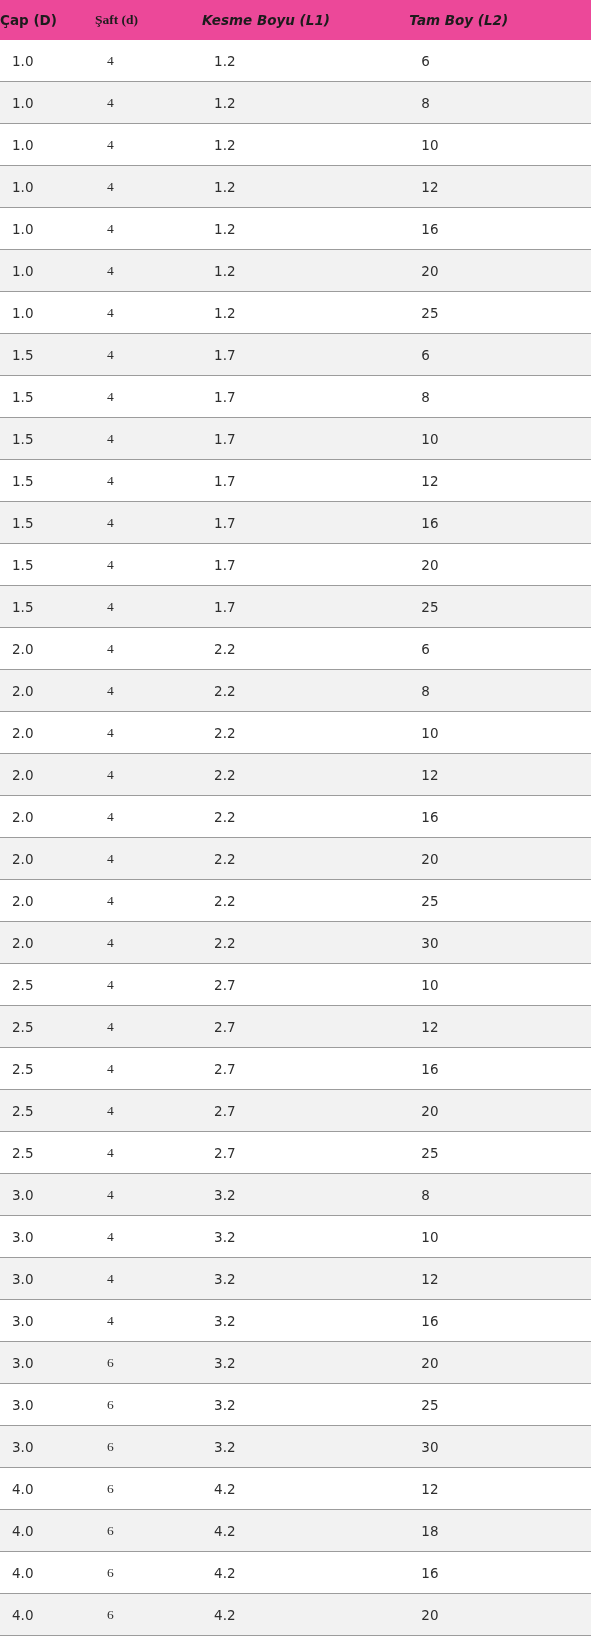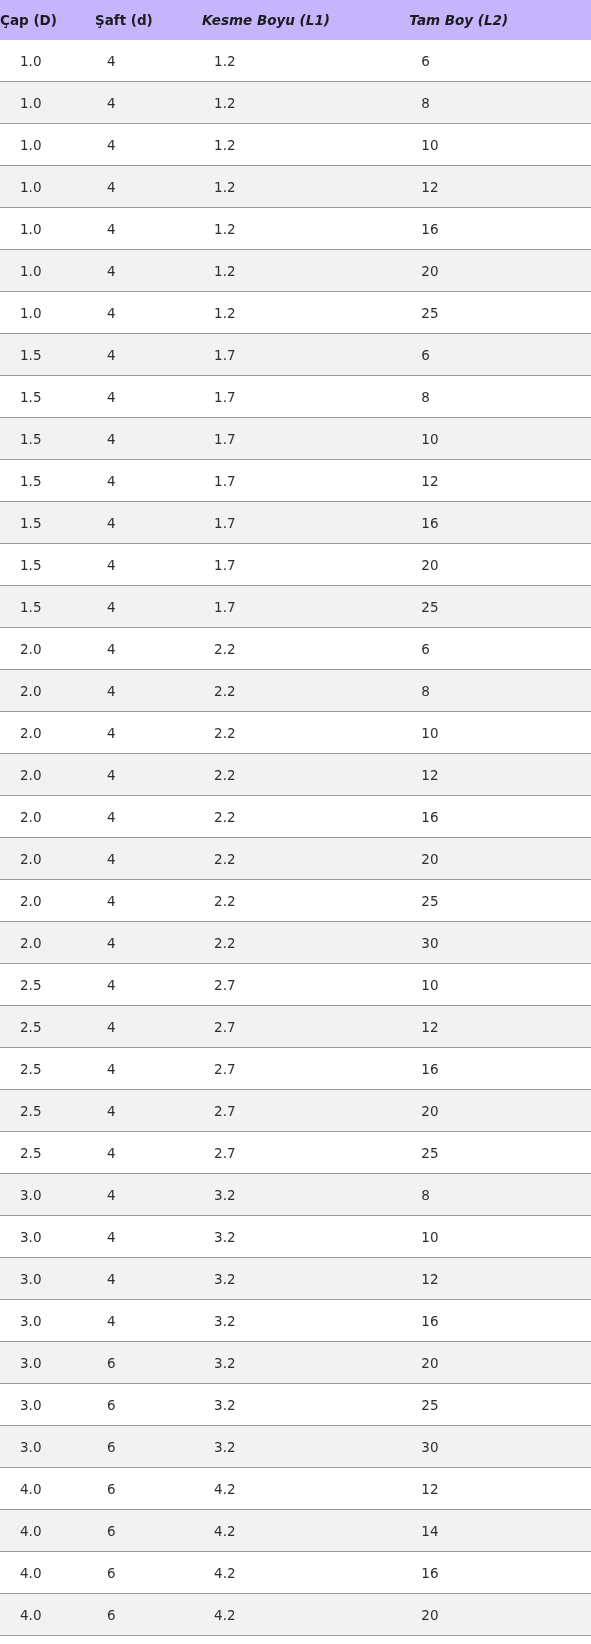--- a/index.html
+++ b/index.html
@@ -11,21 +11,21 @@
     width: 591px;
     font-family: "DejaVu Sans", "Liberation Sans", sans-serif;
     -webkit-font-smoothing: antialiased;
   }
   .spec-table {
     width: 591px;
     border-collapse: collapse;
     table-layout: fixed;
   }
   .spec-table thead th {
-    background: #c4b5fd;
+    background: #ec4899;
     color: #1c1c1c;
     font-size: 13.5px;
     font-weight: bold;
     text-align: left;
     height: 40px;
     padding: 0 0 0 0;
     vertical-align: middle;
     white-space: nowrap;
   }
   .spec-table tbody td {
@@ -38,22 +38,22 @@
     border-bottom: 1px solid #9c9c9c;
     white-space: nowrap;
     background: #ffffff;
   }
   .spec-table tbody tr:nth-child(even) td {
     background: #f2f2f2;
   }
   .spec-table tbody tr:last-child td {
     border-bottom: none;
   }
-  .col-d     { width: 93px;  padding-left: 20px; }
-  .col-shaft { width: 105px; padding-left: 12px; }
+  .col-d     { width: 93px;  padding-left: 12px; }
+  .col-shaft { width: 105px; padding-left: 12px; font-family: Liberation Serif, serif; }
   .col-l1    { width: 203px; padding-left: 12px; }
   .col-l2    { width: 178px; padding-left: 12px; }
   th.col-d     { padding-left: 12px; }
   th.col-shaft { padding-left: 12px; }
   th.col-l1    { padding-left: 12px; font-style: italic; }
   th.col-l2    { padding-left: 12px; font-style: italic; }
 </style>
 </head>
 <body>
 
@@ -274,21 +274,21 @@
       <tr>
         <td class="col-d">4.0</td>
         <td class="col-shaft">6</td>
         <td class="col-l1">4.2</td>
         <td class="col-l2">12</td>
       </tr>
       <tr>
         <td class="col-d">4.0</td>
         <td class="col-shaft">6</td>
         <td class="col-l1">4.2</td>
-        <td class="col-l2">14</td>
+        <td class="col-l2">18</td>
       </tr>
       <tr>
         <td class="col-d">4.0</td>
         <td class="col-shaft">6</td>
         <td class="col-l1">4.2</td>
         <td class="col-l2">16</td>
       </tr>
       <tr>
         <td class="col-d">4.0</td>
         <td class="col-shaft">6</td>

